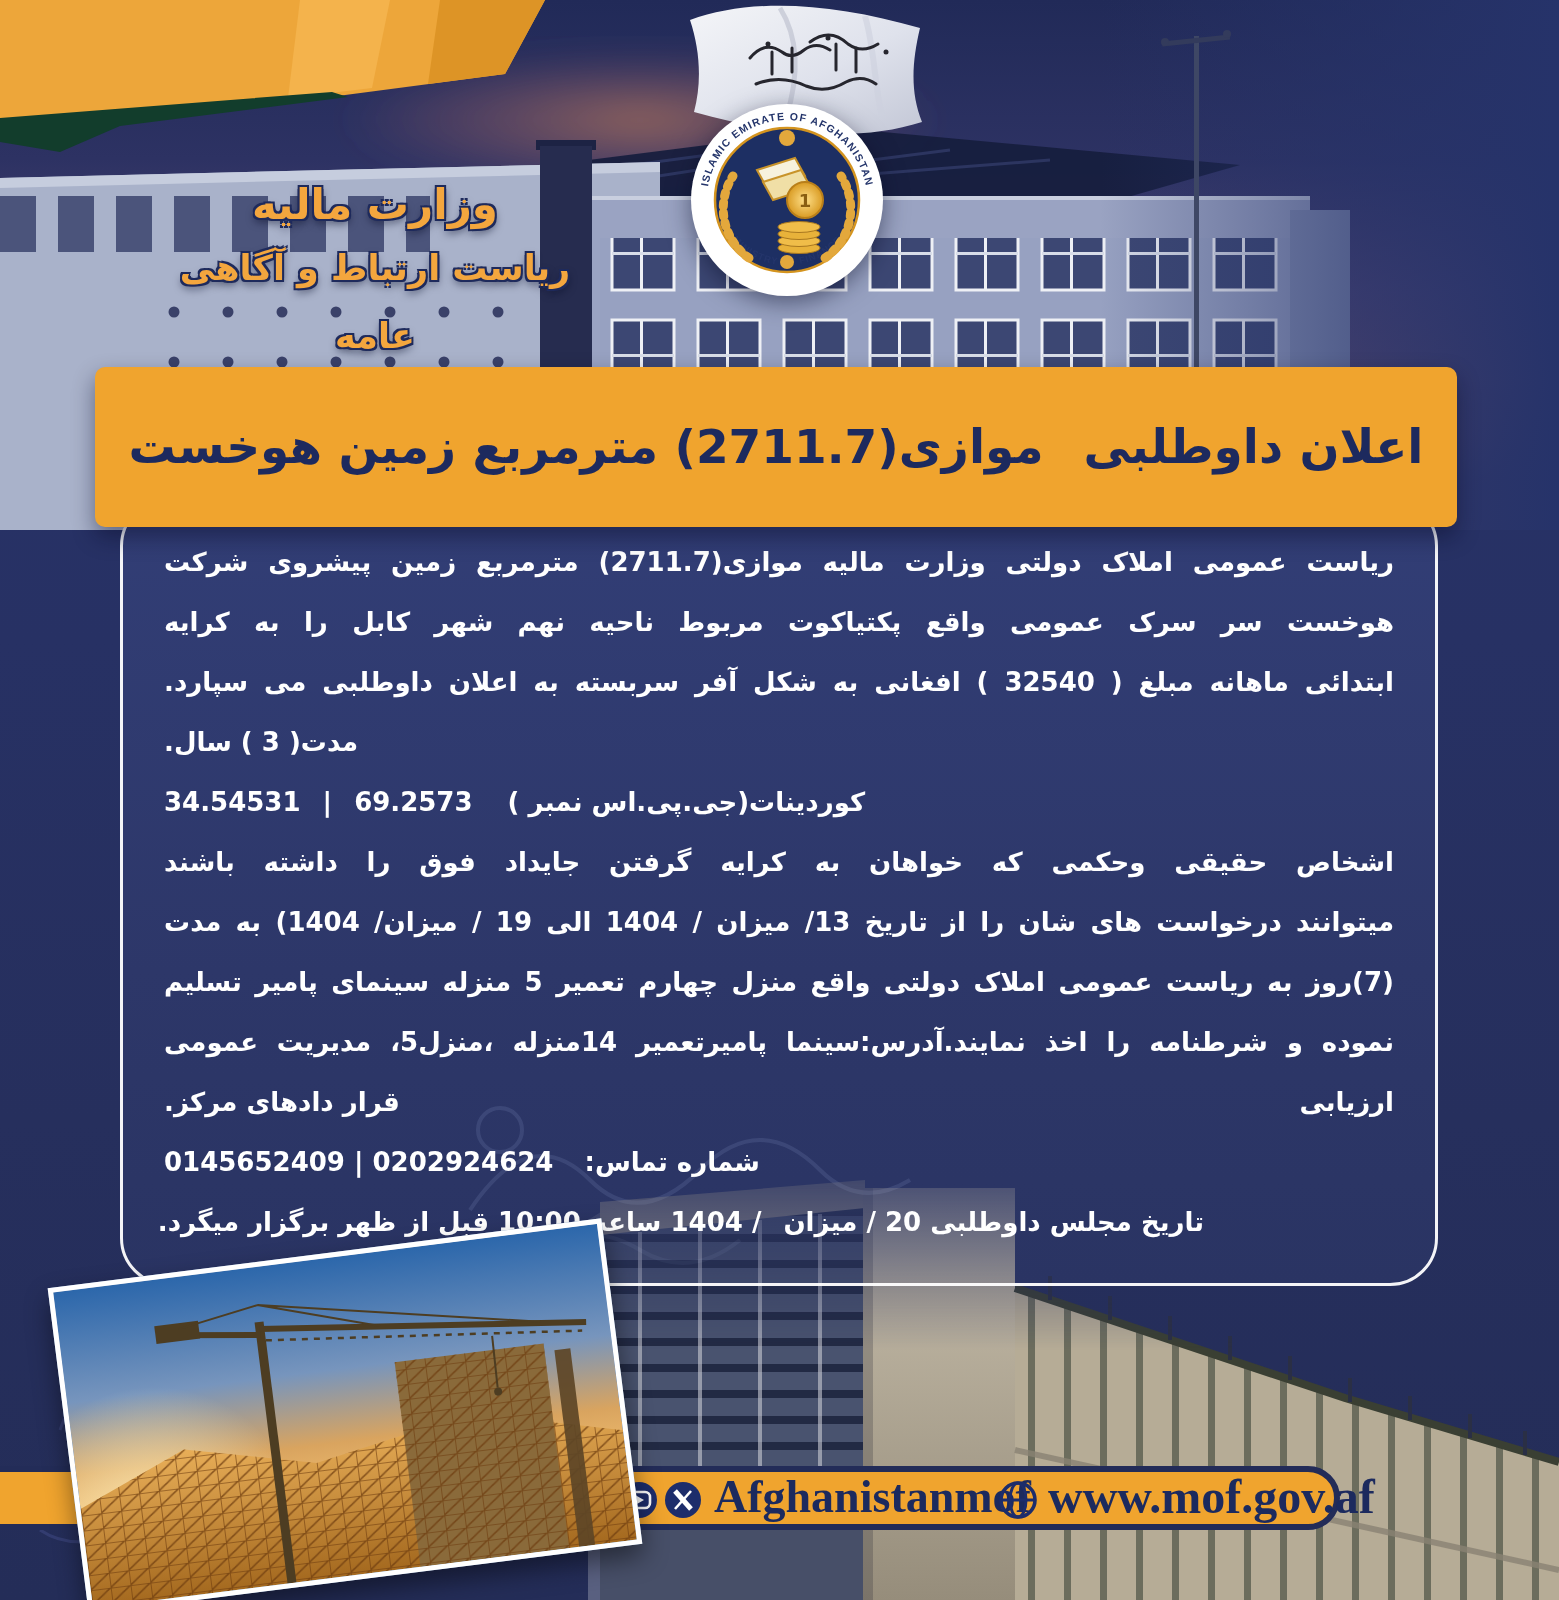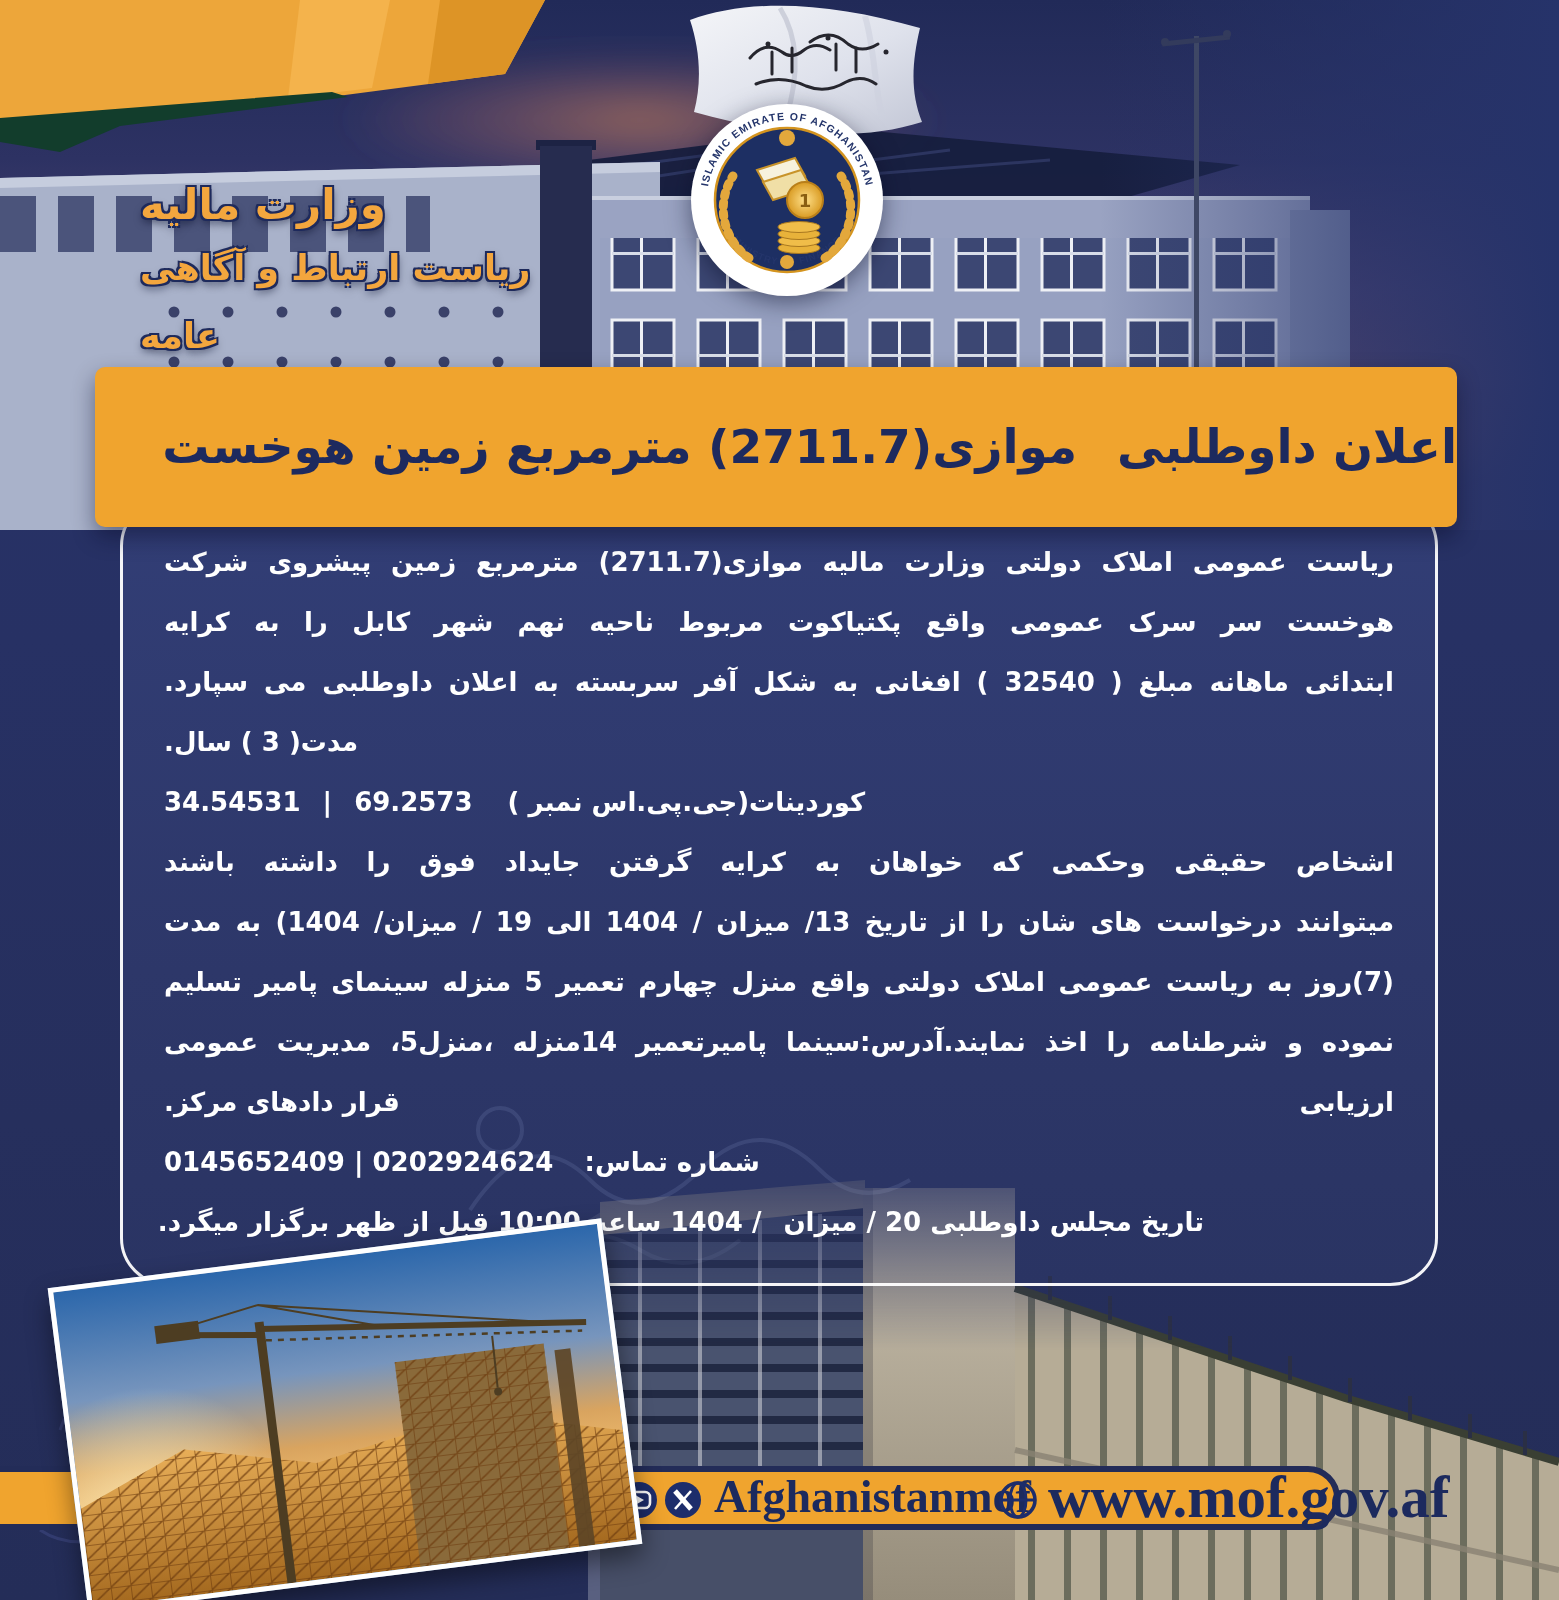--- a/index.html
+++ b/index.html
@@ -4,32 +4,32 @@
 <style>
   html,body{margin:0;padding:0;background:#1b2348;}
   .poster{position:relative;width:1559px;height:1600px;overflow:hidden;
           background:linear-gradient(180deg,#27336a 0%,#273164 40%,#262f5d 70%,#242d58 100%);
           font-family:"DejaVu Sans",sans-serif;}
   .abs{position:absolute;}
 
   
   .top-photo{left:0;top:0;width:1559px;height:530px;z-index:1;}
   .swoosh{left:0;top:0;z-index:2;}
-  .dept-label{left:140px;top:176px;width:470px;text-align:left;z-index:3;color:#f3a63e;
+  .dept-label{left:140px;top:176px;width:470px;text-align:center;z-index:3;color:#f3a63e;
       font-weight:700;
       text-shadow:-2px -2px 0 #1e2a5c,2px -2px 0 #1e2a5c,-2px 2px 0 #1e2a5c,2px 2px 0 #1e2a5c,0 4px 8px rgba(5,10,35,.6);}
   .dept-l1{font-size:42px;line-height:58px;}
   .dept-l2{font-size:35px;line-height:68px;}
   .flag{left:660px;top:0;z-index:2;}
   .logo{left:687px;top:100px;z-index:3;filter:drop-shadow(0 6px 12px rgba(5,10,35,.5));}
 
   
   .banner{left:95px;top:367px;width:1362px;height:160px;background:#f0a42e;border-radius:10px;
       z-index:8;box-shadow:0 10px 22px rgba(8,12,40,.45);}
-  .banner-title{display:block;width:100%;height:160px;line-height:160px;text-align:right;direction:rtl;
+  .banner-title{display:block;width:100%;height:160px;line-height:160px;text-align:center;direction:rtl;
       font-size:47px;font-weight:700;color:#1d2a5e;font-family:"DejaVu Sans",sans-serif;}
 
   
   .panel-bg{left:120px;top:498px;width:1318px;height:788px;border-radius:48px;
       background:linear-gradient(180deg,#323e76 0%,#2d3769 60%,#2a3463 100%);z-index:4;}
   .panel-border{left:120px;top:498px;width:1318px;height:788px;border-radius:48px;
       border:3px solid rgba(255,255,255,.95);box-sizing:border-box;z-index:6;pointer-events:none;}
   .panel-text{left:120px;top:498px;width:1318px;box-sizing:border-box;padding:34px 44px 0;z-index:7;}
   .line{height:60px;line-height:60px;direction:rtl;color:#ffffff;font-weight:700;font-size:26px;
       font-family:"DejaVu Sans",sans-serif;white-space:nowrap;}
@@ -44,21 +44,21 @@
       mask-image:linear-gradient(180deg,rgba(0,0,0,0) 0px,rgba(0,0,0,.5) 110px,#000 210px);}
   .doodles{left:0;top:1230px;z-index:6;opacity:.55;}
   .watermark{left:430px;top:1010px;z-index:5;opacity:.14;}
 
   .footer-bar{left:-36px;top:1466px;width:1376px;height:64px;background:#f0a42e;
       border:6px solid #232c58;border-radius:34px;box-sizing:border-box;z-index:8;}
   .f-icon{z-index:9;}
   .social-handle{left:714px;top:1466px;height:64px;line-height:62px;z-index:9;color:#1c2a5e;
       font-family:"Liberation Serif",serif;font-weight:700;font-size:46px;}
   .website-url{left:1048px;top:1466px;height:84px;line-height:62px;z-index:9;color:#1c2a5e;
-      font-family:"Liberation Serif",serif;font-weight:700;font-size:59px;}
+      font-family:"Liberation Serif",serif;font-weight:700;font-size:48px;}
 
   .construction-photo{left:66px;top:1252px;width:548px;height:318px;border:5px solid #ffffff;
       transform:rotate(-7.2deg);z-index:9;box-shadow:0 12px 26px rgba(0,0,0,.45);overflow:hidden;background:#7795bd;}
 </style>
 </head>
 <body>
 
 <div class="poster">
 
   <svg class="abs top-photo" width="1559" height="530" viewBox="0 0 1559 530">

